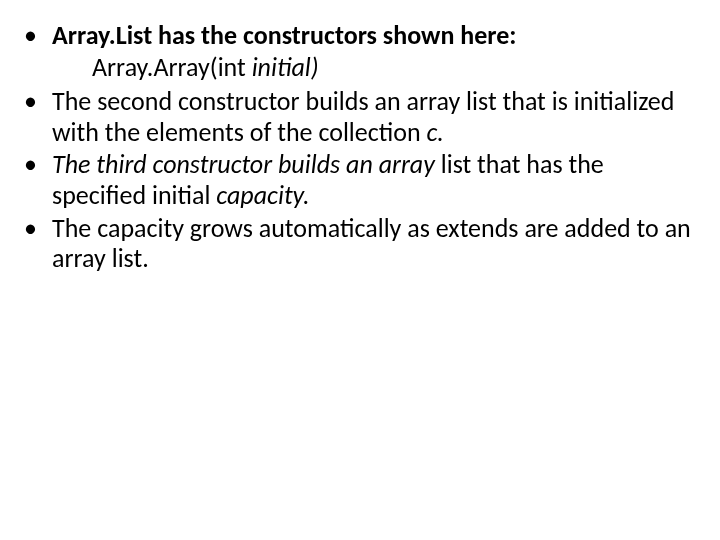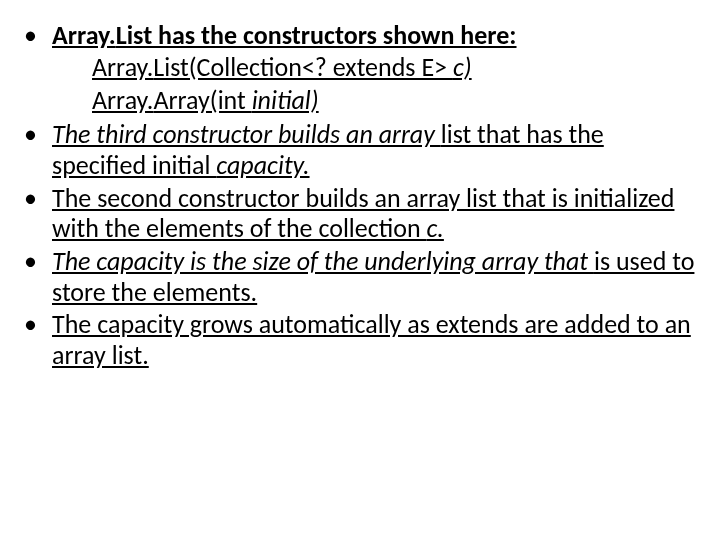--- a/index.html
+++ b/index.html
@@ -14,21 +14,20 @@
   .slide {
     box-sizing: border-box;
     padding: 20px 18px 20px 18px;
     font-size: 26px;
     line-height: 1.18;
   }
   ul.top {
     list-style: none;
     margin: 0;
     padding: 0;
-    text-decoration: underline;
   }
   ul.top > li {
     position: relative;
     padding-left: 34px;
     margin: 0 0 2px 0;
   }
   ul.top > li::before {
     content: "•";
     position: absolute;
     left: 6px;
@@ -46,35 +45,31 @@
   .arg { font-style: italic; }
 </style>
 </head>
 <body>
 
 <div class="slide">
   <ul class="top">
 
     <li>
       <span class="bold"><span>Array.</span><span>List has the constructors shown here:</span></span>
-      <span class="sub"><span>Array.</span><span>List(Collection&lt;? extends E&gt; </span><span class="arg">c)</span></span>
       <span class="sub"><span>Array.</span><span>Array(int </span><span class="arg">initial)</span></span>
     </li>
 
-
-    <li>
-      <span><span class="ital">The third constructor builds an array </span><span>list that has the specified initial </span><span class="ital">capacity.</span></span>
-    </li>
 
     <li>
       <span><span>The second constructor builds an array list that is initialized with the elements of the collection </span><span class="ital">c.</span></span>
     </li>
 
     <li>
-      <span><span class="ital">The capacity is the size of the underlying array that </span><span>is used to store the elements.</span></span>
+      <span><span class="ital">The third constructor builds an array </span><span>list that has the specified initial </span><span class="ital">capacity.</span></span>
     </li>
+
 
     <li>
       <span>The capacity grows automatically as extends are added to an array list.</span>
     </li>
 
   </ul>
 </div>
 
 </body></html>

